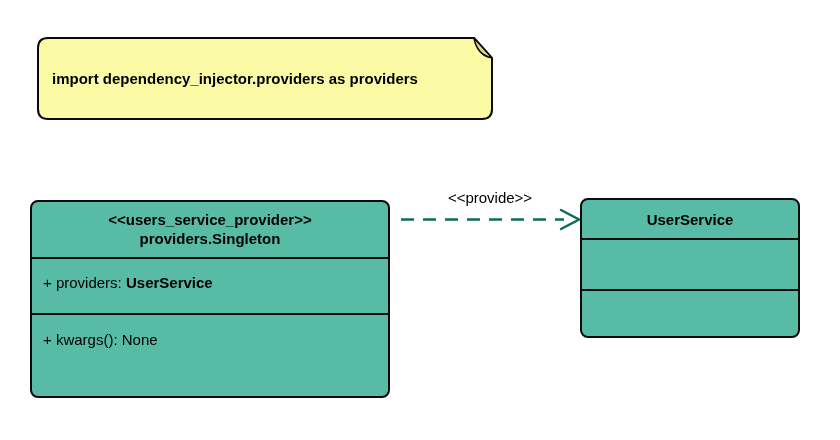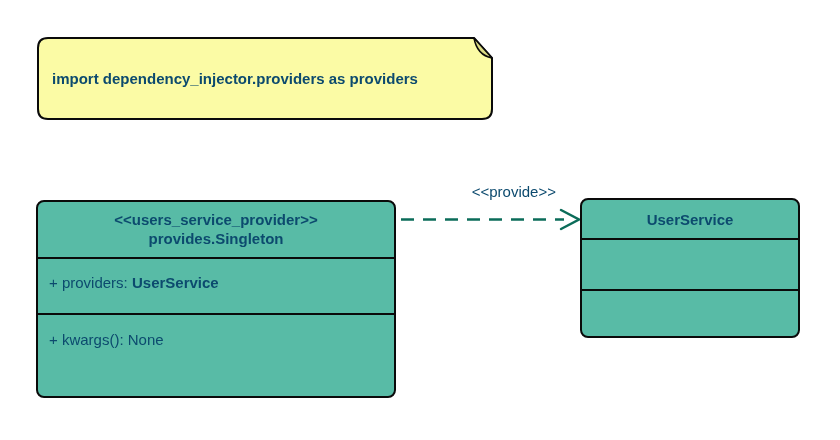--- a/index.html
+++ b/index.html
@@ -7,21 +7,21 @@
     padding: 0;
     background: #ffffff;
     font-family: "Liberation Sans", sans-serif;
   }
   .canvas {
     position: relative;
     width: 840px;
     height: 440px;
     background: #ffffff;
     overflow: hidden;
-    color: #0c4a6e;
+    color: #000000;
   }
   .overlay {
     position: absolute;
     left: 0;
     top: 0;
     pointer-events: none;
   }
   
   .note-body {
     fill: var(--note-fill);
@@ -57,21 +57,21 @@
     display: flex;
     flex-direction: column;
   }
   .cls .compartment {
     box-sizing: border-box;
     overflow: hidden;
   }
   .cls .compartment + .compartment {
     border-top: 2px solid var(--border);
   }
-  .provider-box { left: 36px; top: 200px; width: 360px; height: 198px; }
+  .provider-box { left: 30px; top: 200px; width: 360px; height: 198px; }
   .provider-title {
     height: 55px;
     text-align: center;
     font-weight: bold;
     font-size: 15px;
     line-height: 19px;
     padding-top: 8px;
   }
   .provider-attrs {
     height: 56px;
@@ -108,23 +108,23 @@
   }
   .dep-head {
     stroke: var(--arrow);
     stroke-width: 2.5;
     fill: none;
     stroke-linecap: round;
   }
   .dep-label {
     position: absolute;
     left: 424px;
-    top: 183px;
+    top: 189px;
     width: 132px;
-    text-align: right;
+    text-align: center;
     font-size: 15px;
     white-space: nowrap;
   }
 </style>
 </head>
 <body>
 
 <div class="canvas">
 
   <svg class="overlay" width="840" height="440" viewBox="0 0 840 440">
@@ -138,21 +138,21 @@
     </g>
   </svg>
 
   <div class="note-text">
     <span>import dependency_injector.providers as providers</span>
   </div>
 
   <div class="cls provider-box">
     <div class="compartment provider-title">
       <div>&lt;&lt;users_service_provider&gt;&gt;</div>
-      <div>provides.Singleton</div>
+      <div>providers.Singleton</div>
     </div>
     <div class="compartment provider-attrs">
       <div><span>+ providers: </span><span class="bold">UserService</span></div>
     </div>
     <div class="compartment provider-methods">
       <div>+ kwargs(): None</div>
     </div>
   </div>
 
   <div class="cls service-box">

